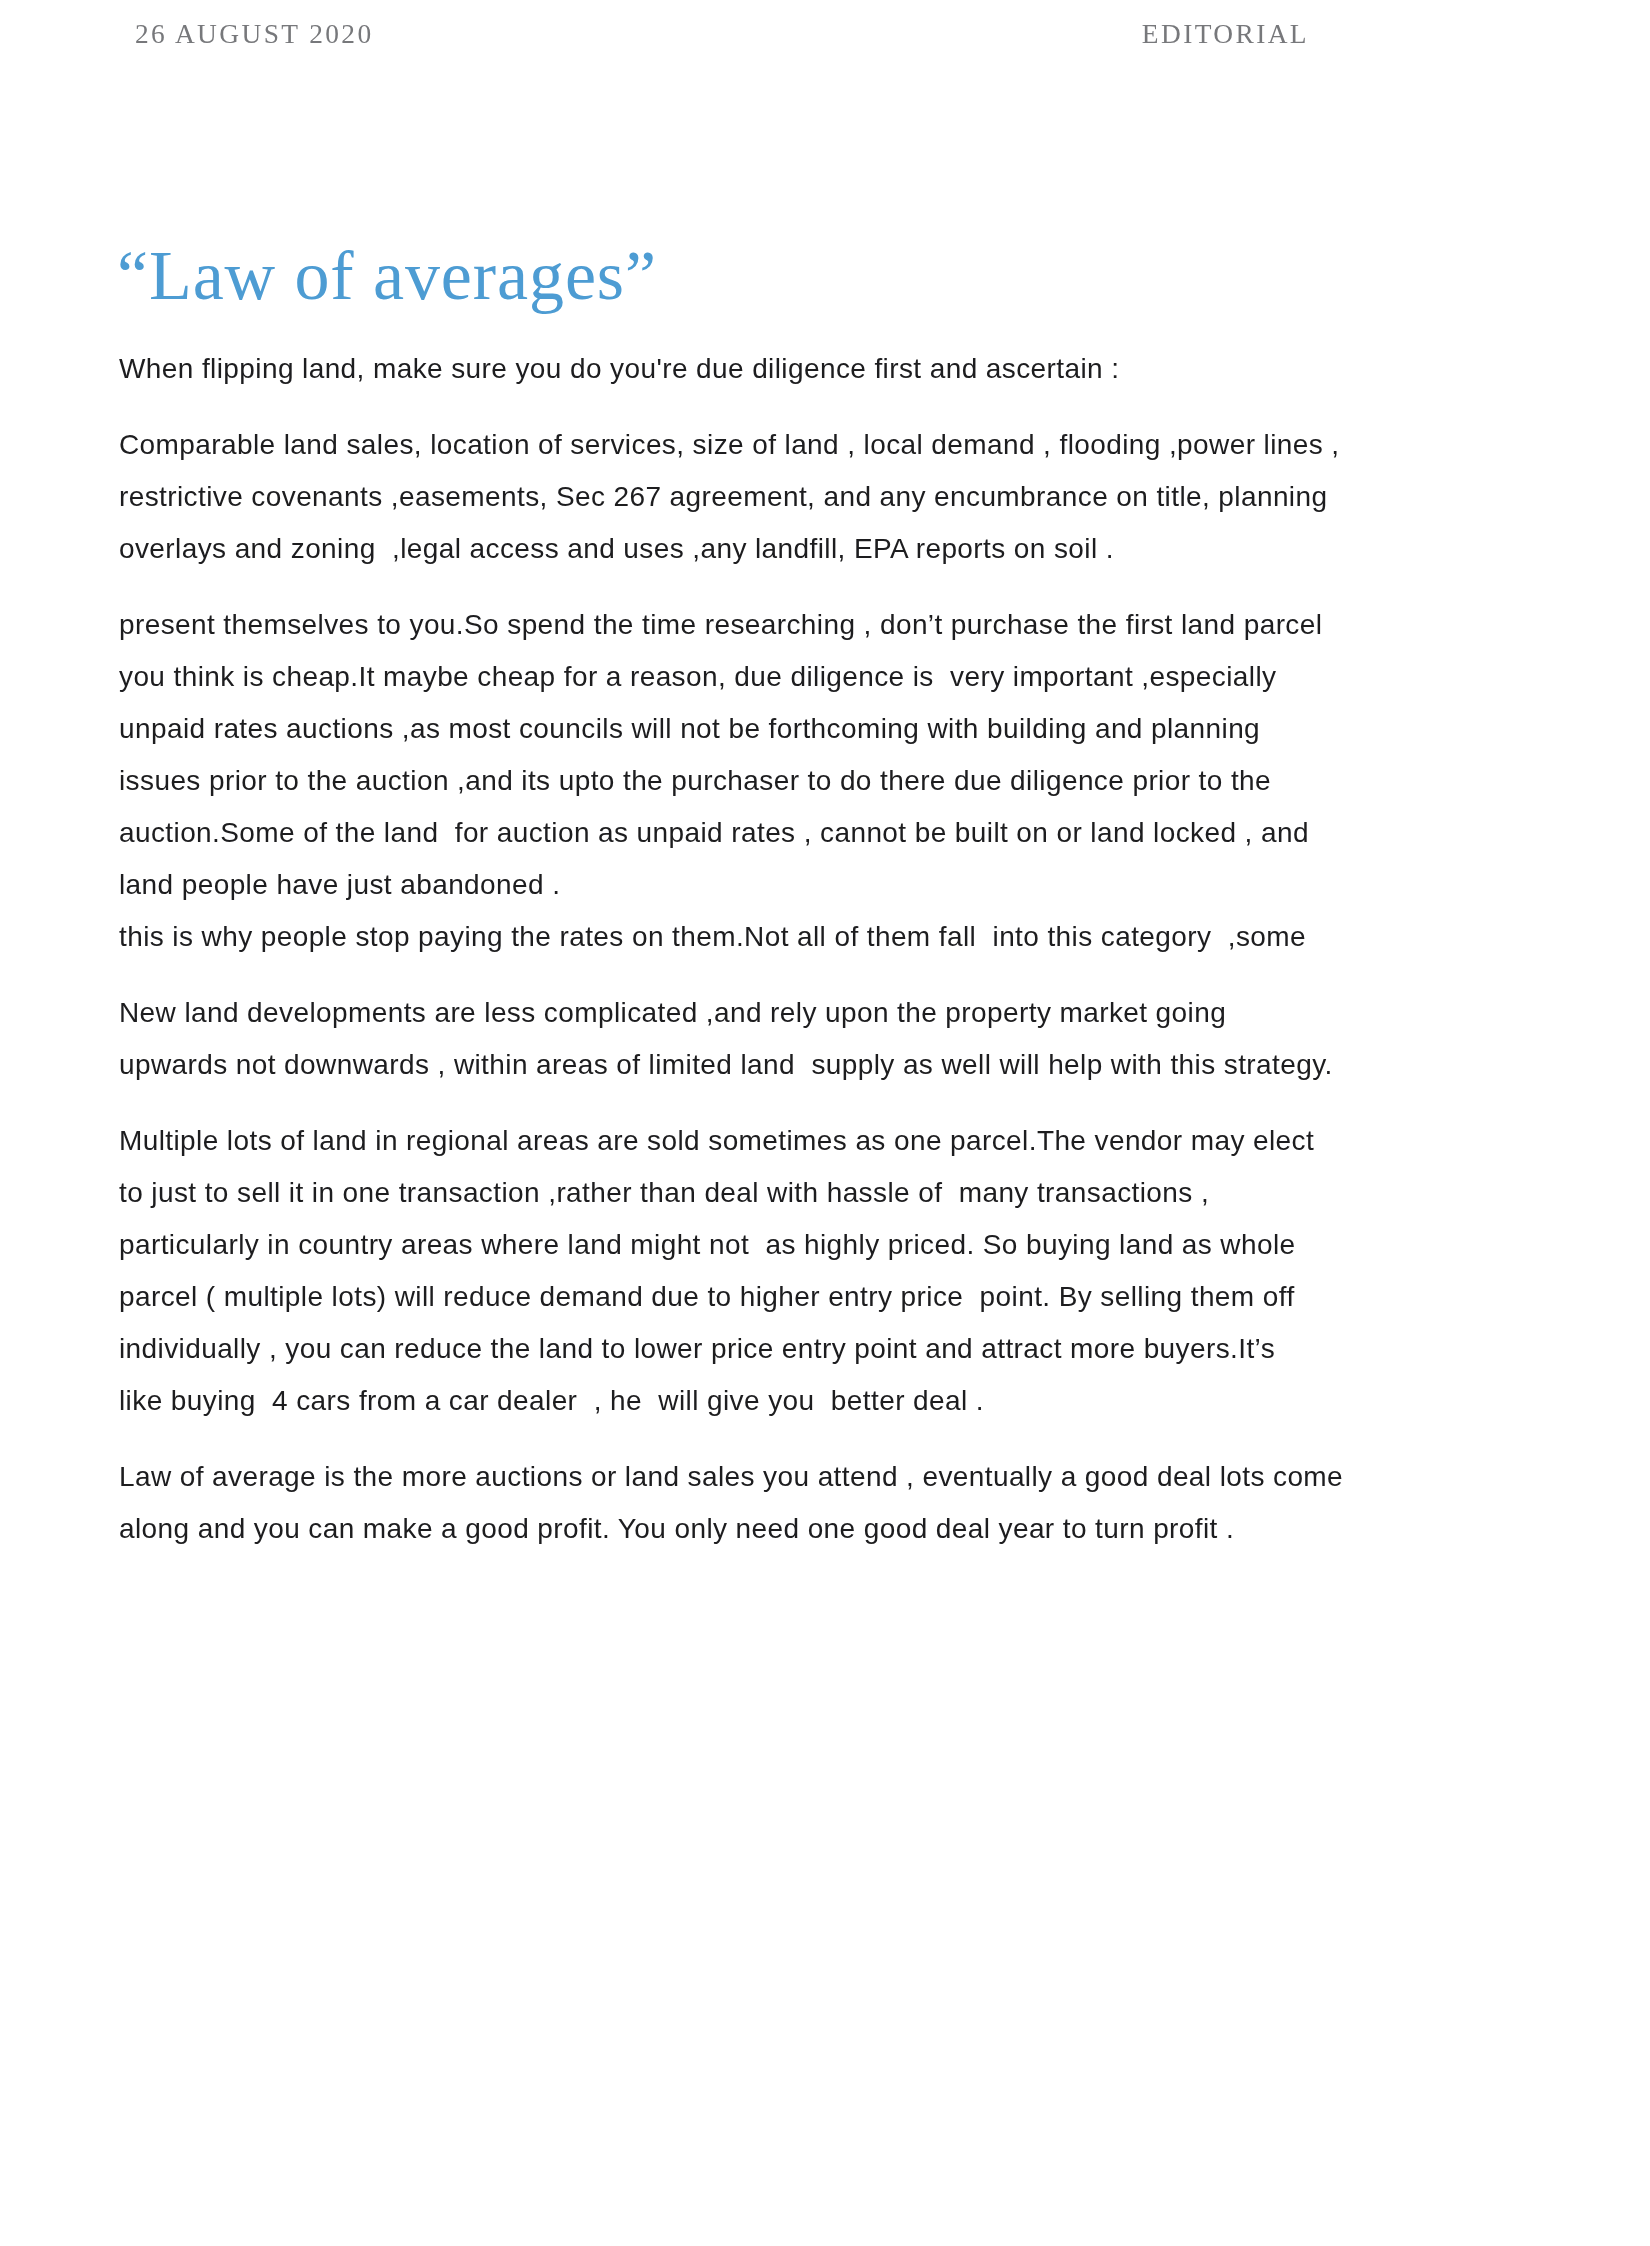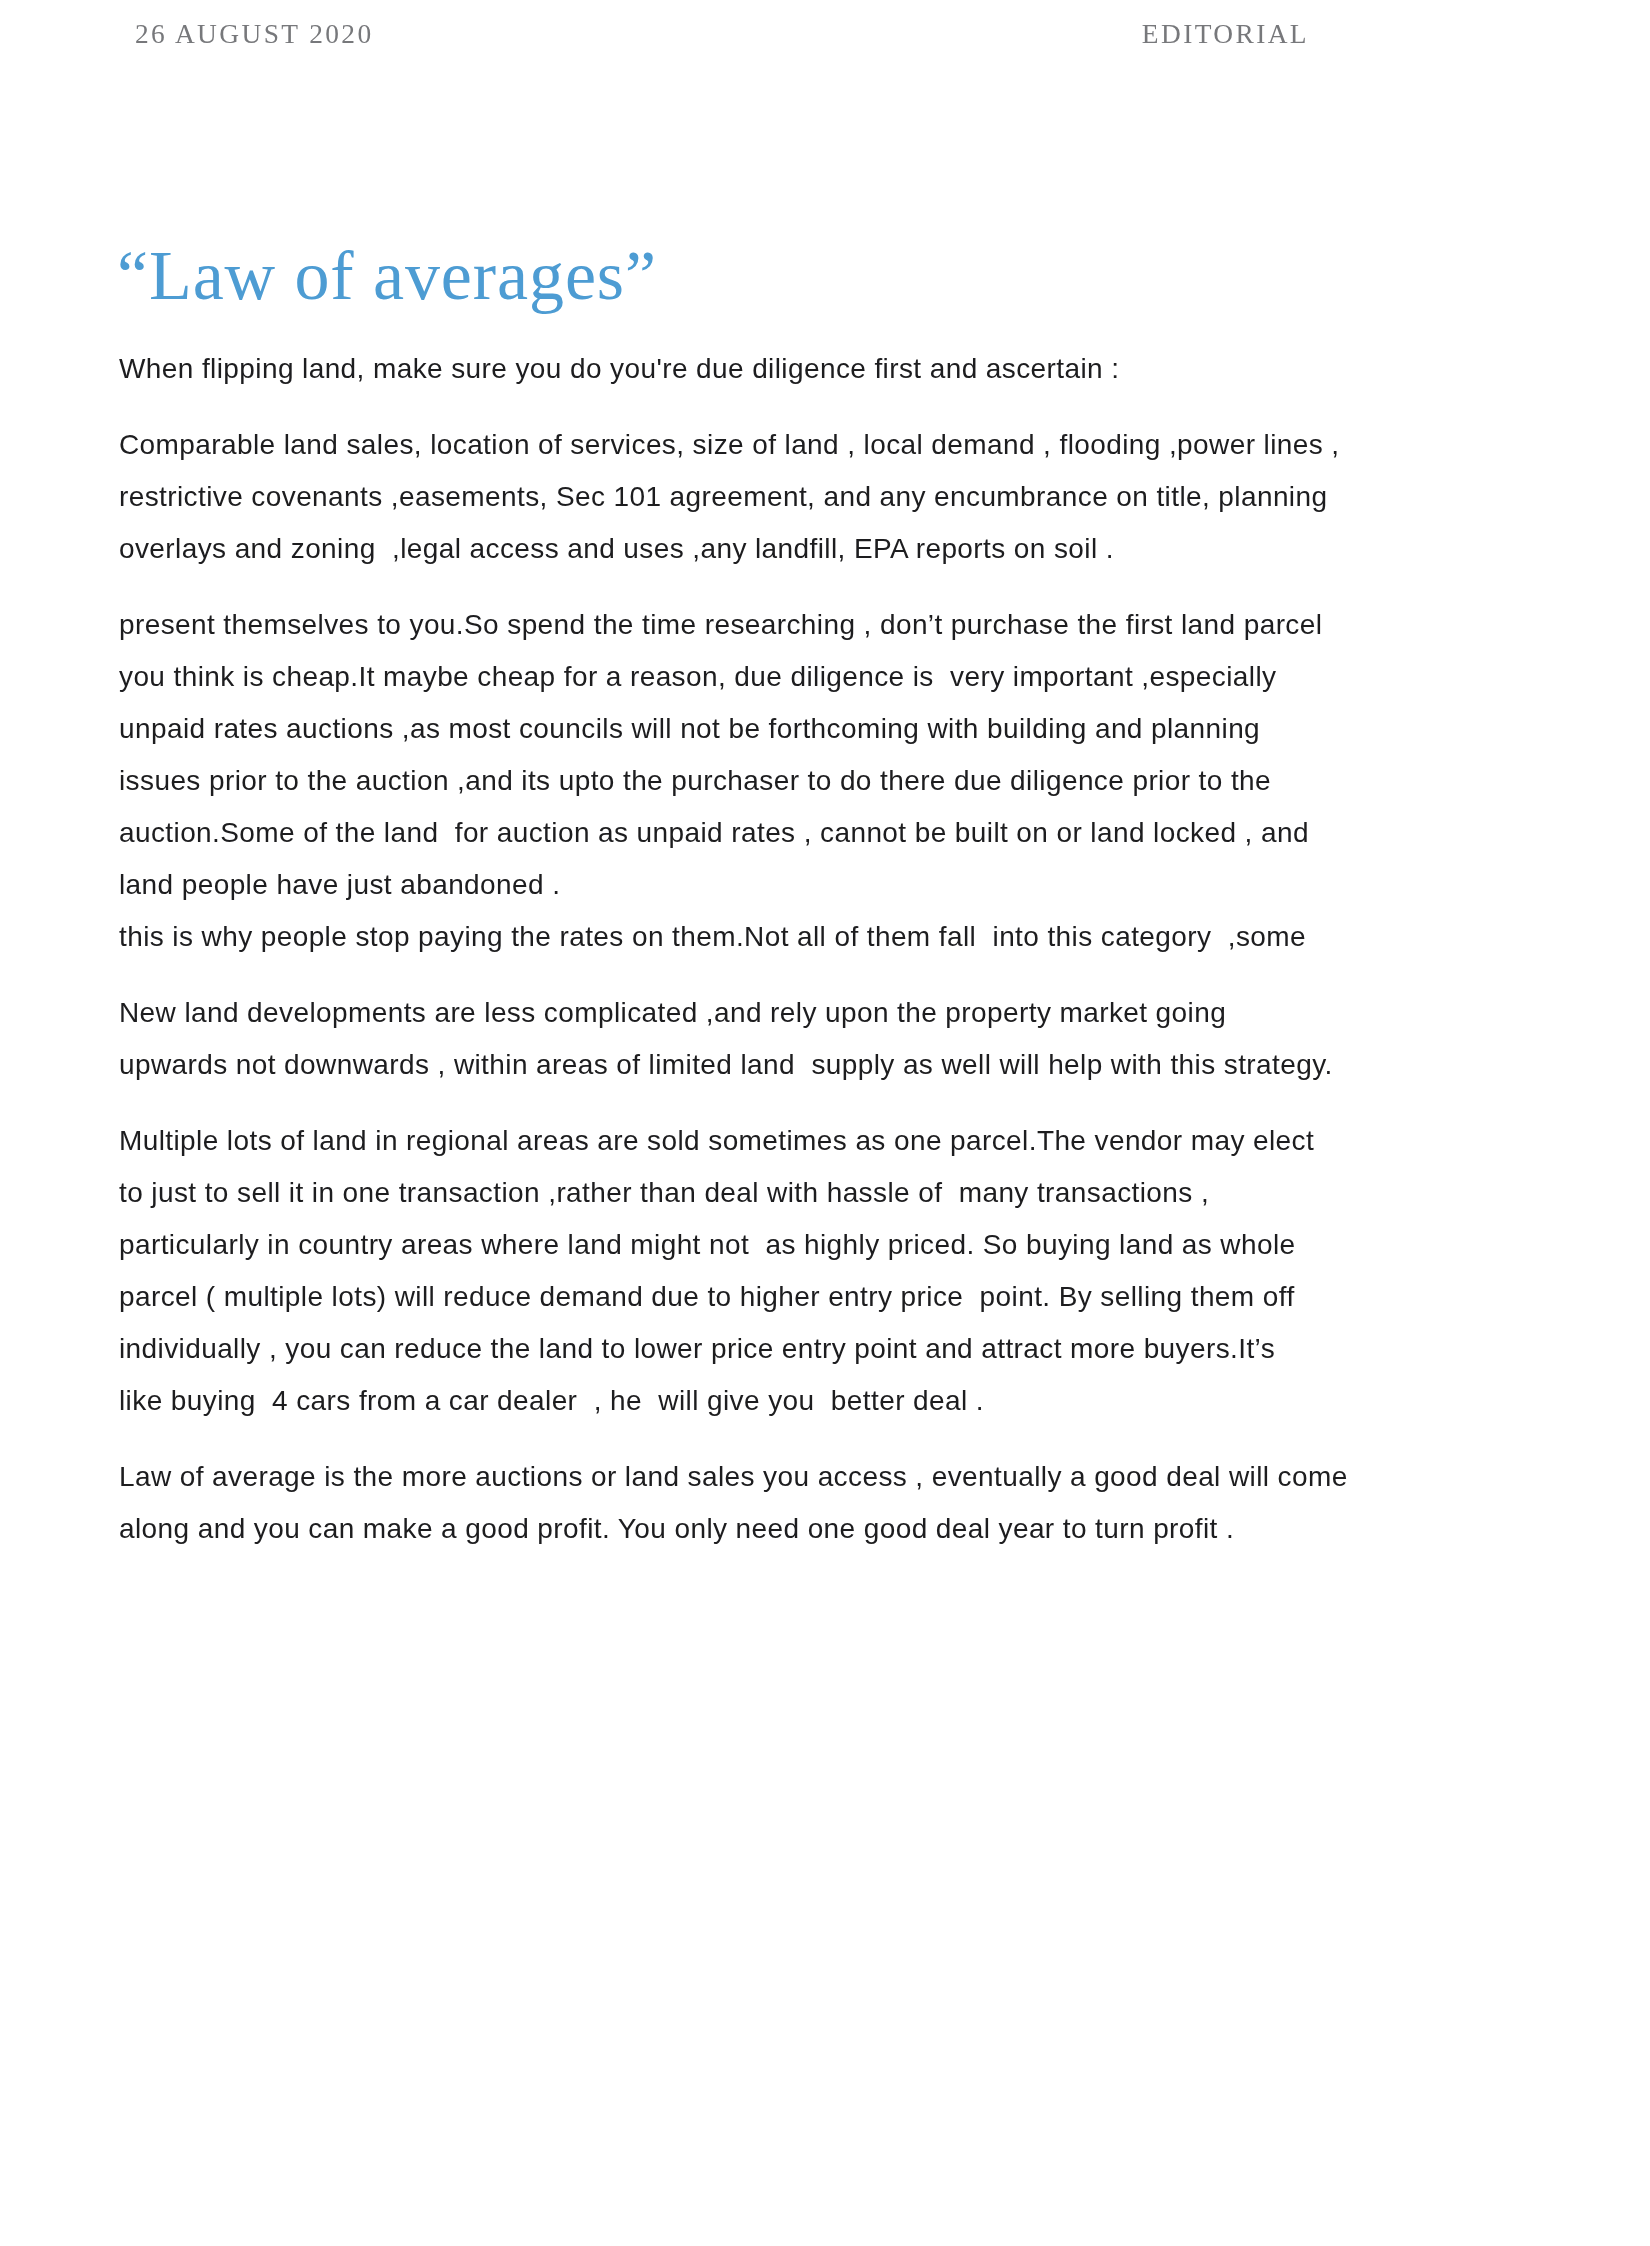--- a/index.html
+++ b/index.html
@@ -75,21 +75,21 @@
   </div>
 
   <h1 class="article-title" style="margin:0; font-weight:normal;">“Law of averages”</h1>
 
   <div class="article-body">
       <div class="paragraph">
         <div class="line">When flipping land, make sure you do you're due diligence first and ascertain :</div>
       </div>
       <div class="paragraph">
         <div class="line">Comparable land sales, location of services, size of land , local demand , flooding ,power lines ,</div>
-        <div class="line">restrictive covenants ,easements, Sec 101 agreement, and any encumbrance on title, planning</div>
+        <div class="line">restrictive covenants ,easements, Sec 267 agreement, and any encumbrance on title, planning</div>
         <div class="line">overlays and zoning  ,legal access and uses ,any landfill, EPA reports on soil .</div>
       </div>
       <div class="paragraph">
         <div class="line">present themselves to you.So spend the time researching , don’t purchase the first land parcel</div>
         <div class="line">you think is cheap.It maybe cheap for a reason, due diligence is  very important ,especially</div>
         <div class="line">unpaid rates auctions ,as most councils will not be forthcoming with building and planning</div>
         <div class="line">issues prior to the auction ,and its upto the purchaser to do there due diligence prior to the</div>
         <div class="line">auction.Some of the land  for auction as unpaid rates , cannot be built on or land locked , and</div>
         <div class="line">land people have just abandoned .</div>
         <div class="line">this is why people stop paying the rates on them.Not all of them fall  into this category  ,some</div>
@@ -100,21 +100,21 @@
       </div>
       <div class="paragraph">
         <div class="line">Multiple lots of land in regional areas are sold sometimes as one parcel.The vendor may elect</div>
         <div class="line">to just to sell it in one transaction ,rather than deal with hassle of  many transactions ,</div>
         <div class="line">particularly in country areas where land might not  as highly priced. So buying land as whole</div>
         <div class="line">parcel ( multiple lots) will reduce demand due to higher entry price  point. By selling them off</div>
         <div class="line">individually , you can reduce the land to lower price entry point and attract more buyers.It’s</div>
         <div class="line">like buying  4 cars from a car dealer  , he  will give you  better deal .</div>
       </div>
       <div class="paragraph">
-        <div class="line">Law of average is the more auctions or land sales you access , eventually a good deal will come</div>
+        <div class="line">Law of average is the more auctions or land sales you attend , eventually a good deal lots come</div>
         <div class="line">along and you can make a good profit. You only need one good deal year to turn profit .</div>
       </div>
     </div>
 
   <div class="page-number">3</div>
 
 </div>
 
 
 </body></html>

